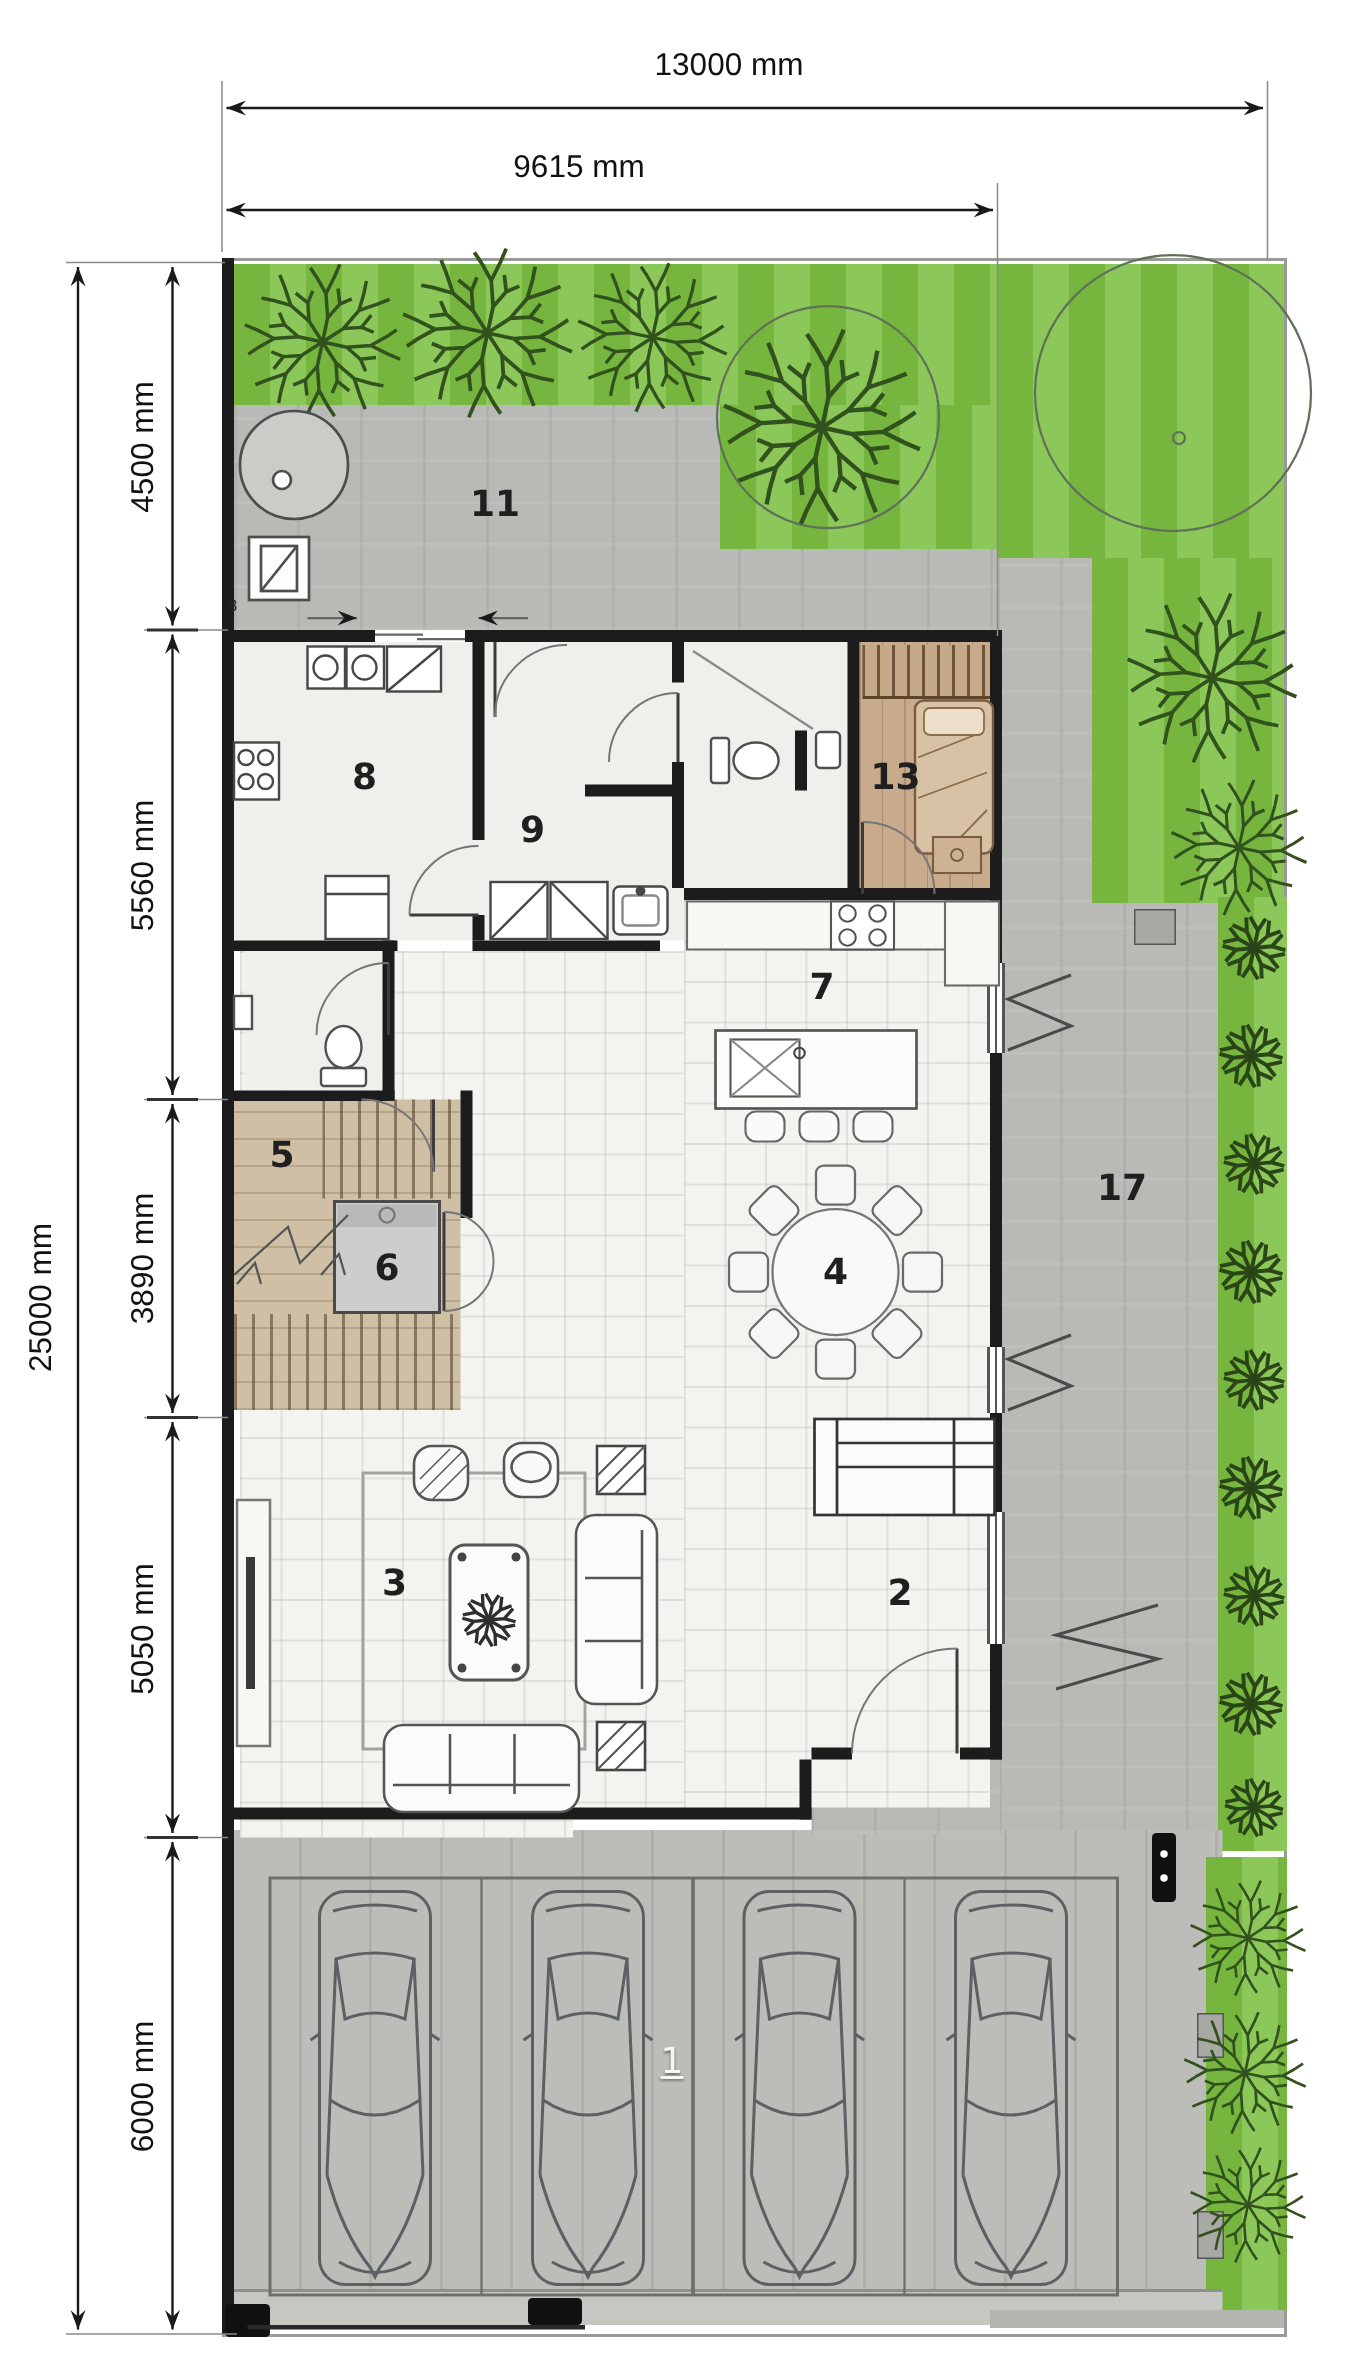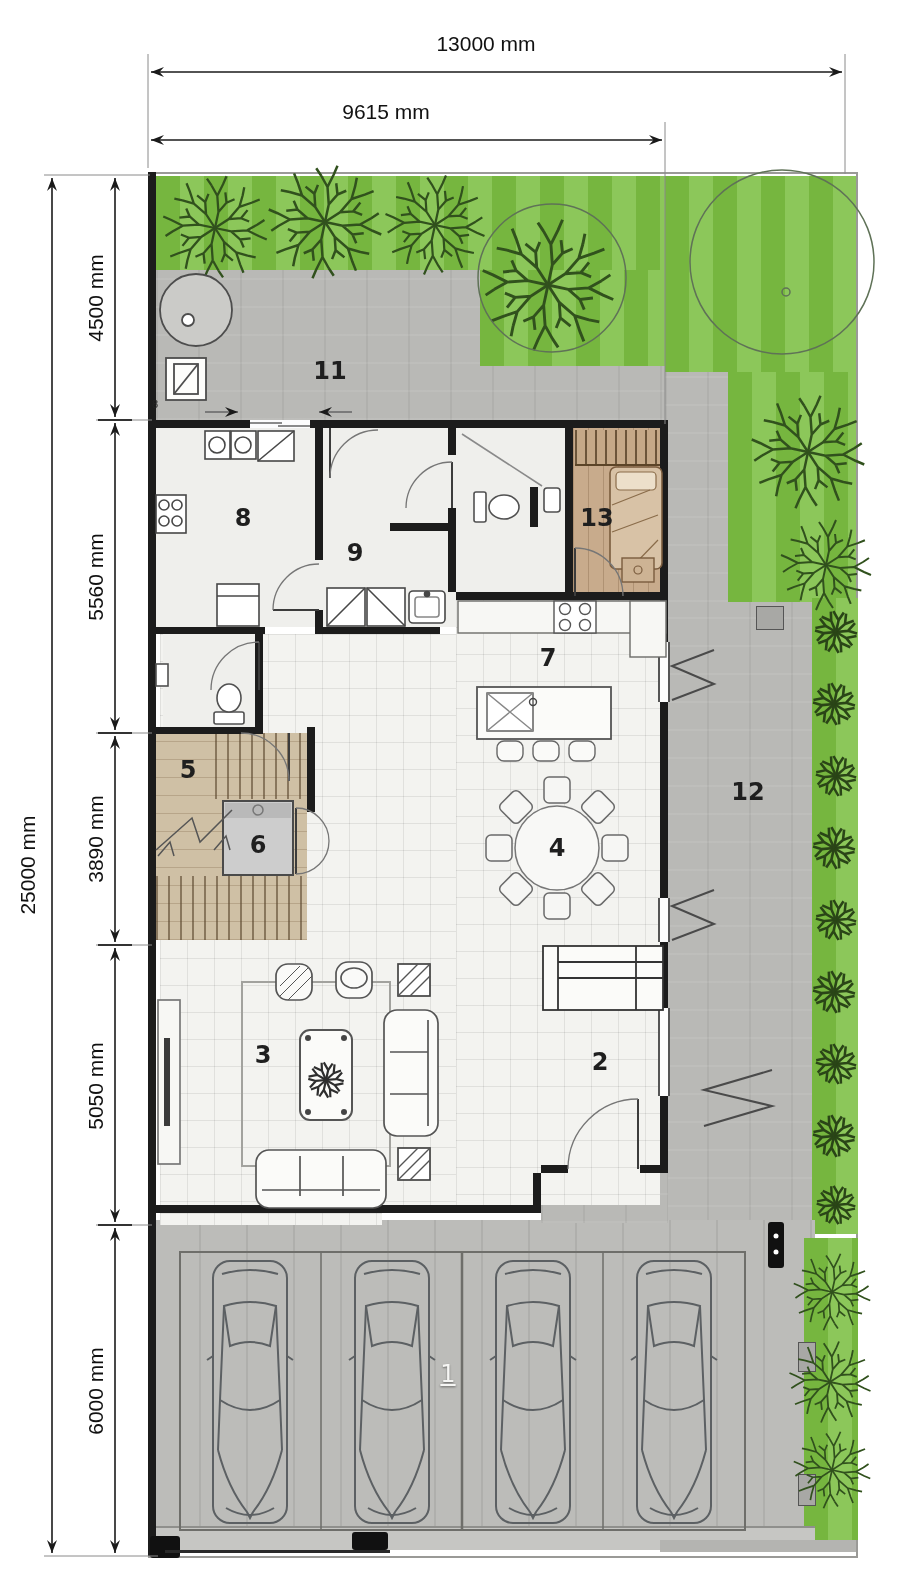--- a/index.html
+++ b/index.html
@@ -373,17 +373,17 @@
   <div class="rl lt" style="left:448px;top:1374px">1</div>
   <div class="rl" style="left:600px;top:1062px">2</div>
   <div class="rl" style="left:263px;top:1055px">3</div>
   <div class="rl" style="left:557px;top:848px">4</div>
   <div class="rl" style="left:188px;top:770px">5</div>
   <div class="rl" style="left:258px;top:845px">6</div>
   <div class="rl" style="left:548px;top:658px">7</div>
   <div class="rl" style="left:243px;top:518px">8</div>
   <div class="rl" style="left:355px;top:553px">9</div>
   <div class="rl" style="left:597px;top:518px">13</div>
-  <div class="rl" style="left:330px;top:371px">11</div>
-  <div class="rl" style="left:748px;top:792px">12</div>
+  <div class="rl" style="left:330px;top:336px">11</div>
+  <div class="rl" style="left:748px;top:792px">17</div>
   <div class="tag" style="left:152px;top:398px">8</div>
 
 </div>
 
 </body></html>

